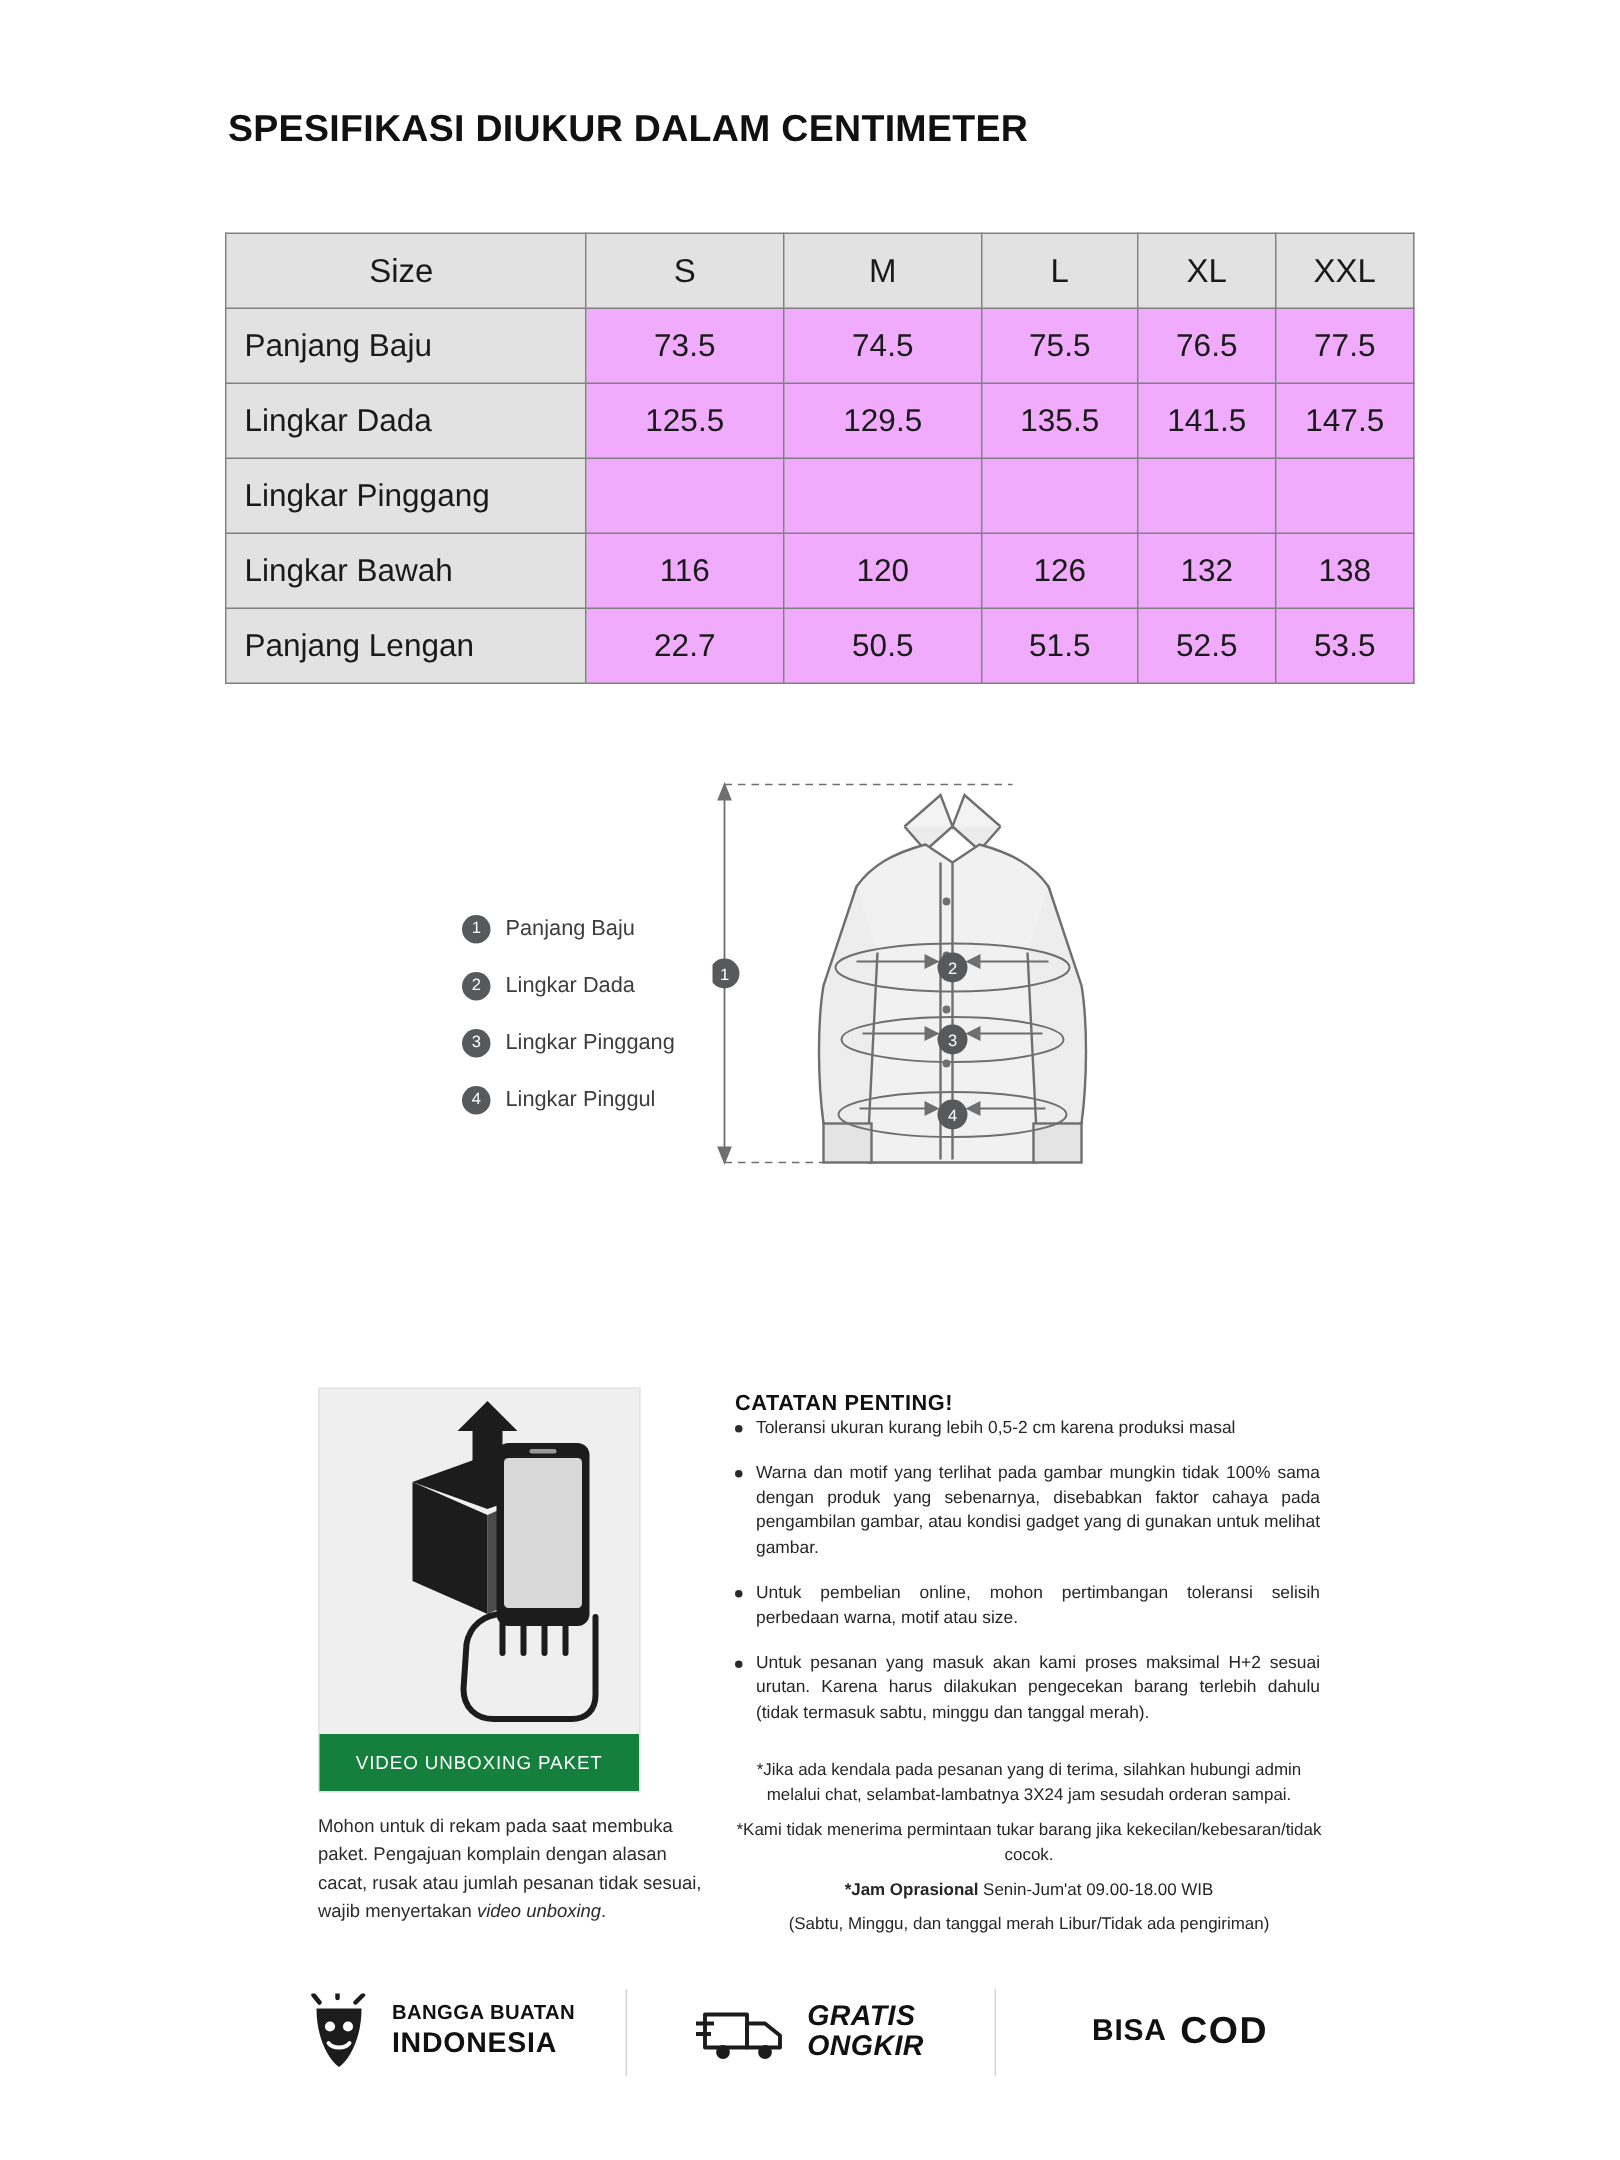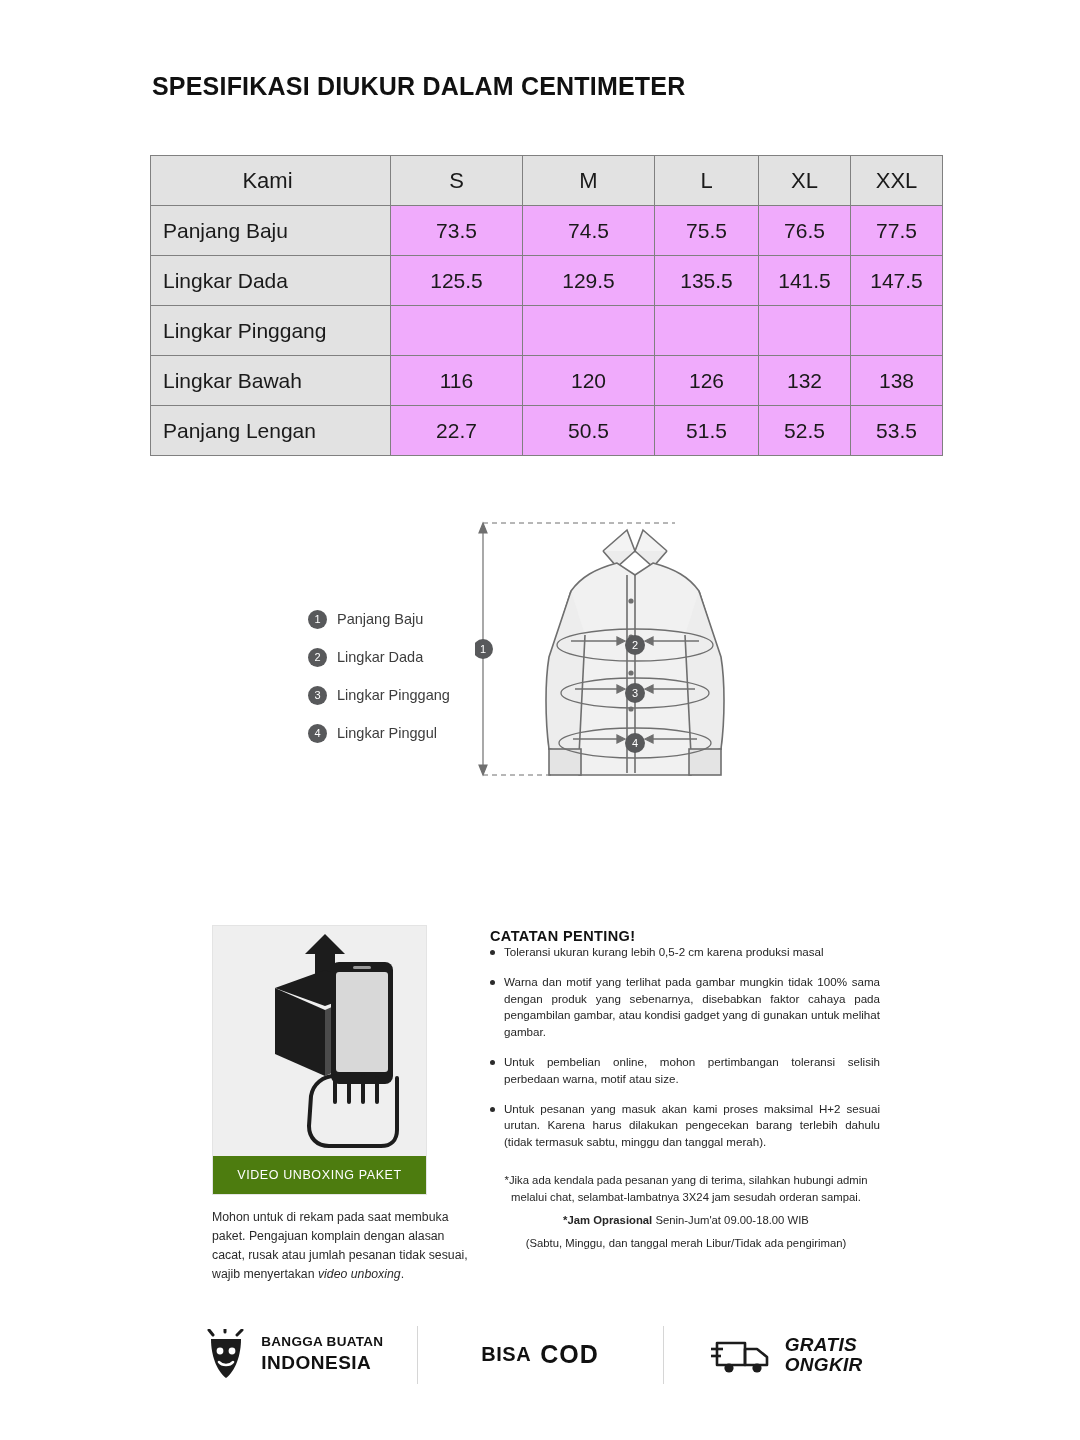--- a/index.html
+++ b/index.html
@@ -109,21 +109,21 @@
     width: 215px;
     height: 270px;
     background: #efefef;
     border: 1px solid #e4e4e4;
   }
   .video-caption-bar {
     position: absolute;
     left: 0; bottom: 0;
     width: 100%;
     height: 38px;
-    background: #4d7c0f;
+    background: #15803d;
     color: #fff;
     font-size: 12.5px;
     letter-spacing: 0.6px;
     display: flex;
     align-items: center;
     justify-content: center;
     font-weight: normal;
   }
   .video-sub {
     position: absolute;
@@ -246,21 +246,21 @@
   <colgroup>
     <col class="c0">
       <col class="c1">
       <col class="c2">
       <col class="c3">
       <col class="c4">
       <col class="c5">
   </colgroup>
   <thead>
     <tr>
-      <td class="rowhead">Kami</td>
+      <td class="rowhead">Size</td>
       <td>S</td>
       <td>M</td>
       <td>L</td>
       <td>XL</td>
       <td>XXL</td>
     </tr>
   </thead>
   <tbody>
     <tr>
       <td class="rowhead">Panjang Baju</td>
@@ -445,20 +445,21 @@
     <span class="note-text">Untuk pembelian online, mohon pertimbangan toleransi selisih perbedaan warna, motif atau size.</span>
   </div>
   <div class="note-item">
     <span class="note-dot"></span>
     <span class="note-text">Untuk pesanan yang masuk akan kami proses maksimal H+2 sesuai urutan. Karena harus dilakukan pengecekan barang terlebih dahulu (tidak termasuk sabtu, minggu dan tanggal merah).</span>
   </div>
 </div>
 
 <div class="footnotes">
   <p>*Jika ada kendala pada pesanan yang di terima, silahkan hubungi admin melalui chat, selambat-lambatnya 3X24 jam sesudah orderan sampai.</p>
+  <p>*Kami tidak menerima permintaan tukar barang jika kekecilan/kebesaran/tidak cocok.</p>
   <p><b>*Jam Oprasional</b><span> Senin-Jum'at 09.00-18.00 WIB</span></p>
   <p>(Sabtu, Minggu, dan tanggal merah Libur/Tidak ada pengiriman)</p>
 </div>
 
 <div class="badges">
 
   <div class="badge">
     <svg width="46" height="52" viewBox="0 0 46 52">
       <g stroke="#1c1c1c" stroke-width="3" stroke-linecap="round">
         <line x1="10" y1="6" x2="6" y2="1"></line>
@@ -466,27 +467,20 @@
         <line x1="34" y1="6" x2="39" y2="1"></line>
       </g>
       <path d="M8 10 L38 10 C38 30 30 44 23 49 C16 44 8 30 8 10 Z" fill="#1c1c1c"></path>
       <circle cx="17" cy="22" r="3.4" fill="#fff"></circle>
       <circle cx="29" cy="22" r="3.4" fill="#fff"></circle>
       <path d="M16 33 C19 37 27 37 30 33" stroke="#fff" stroke-width="2.6" fill="none" stroke-linecap="round"></path>
     </svg>
     <div class="badge-text-1">
       <span>BANGGA BUATAN</span>
       <span class="big">INDONESIA</span>
-    </div>
-  </div>
-
-  <div class="badge">
-    <div class="badge-text-2">
-      <span>BISA</span>
-      <span class="cod">COD</span>
     </div>
   </div>
 
   <div class="badge">
     <svg width="62" height="44" viewBox="0 0 62 44">
       <g fill="none" stroke="#1c1c1c" stroke-width="2.6" stroke-linejoin="round">
         <path d="M6 10 H34 V32 H6 Z"></path>
         <path d="M34 16 H46 L56 24 V32 H34 Z"></path>
         <line x1="0" y1="16" x2="12" y2="16"></line>
         <line x1="0" y1="23" x2="10" y2="23"></line>
@@ -494,13 +488,20 @@
       <g fill="#1c1c1c">
         <circle cx="18" cy="35" r="4.6"></circle>
         <circle cx="46" cy="35" r="4.6"></circle>
       </g>
     </svg>
     <div class="badge-text-3">
       <div>GRATIS</div>
       <div>ONGKIR</div>
     </div>
   </div>
+
+  <div class="badge">
+    <div class="badge-text-2">
+      <span>BISA</span>
+      <span class="cod">COD</span>
+    </div>
+  </div>
 </div>
 
 </body></html>

